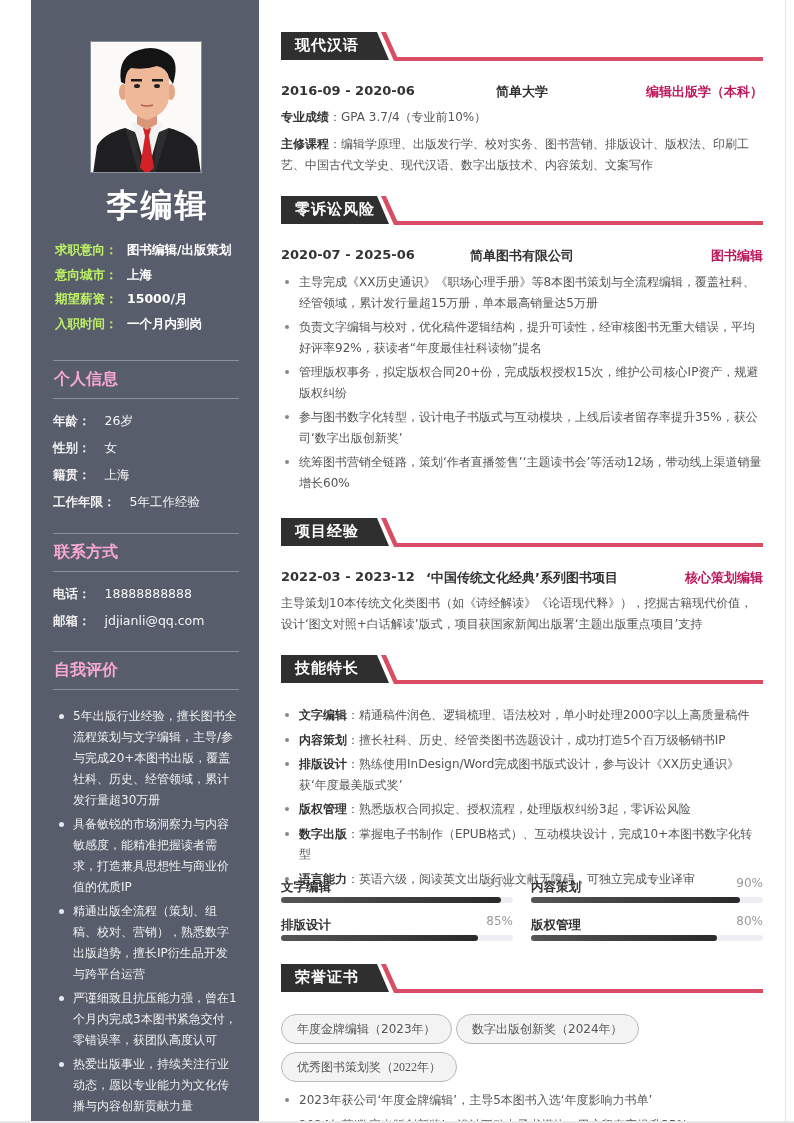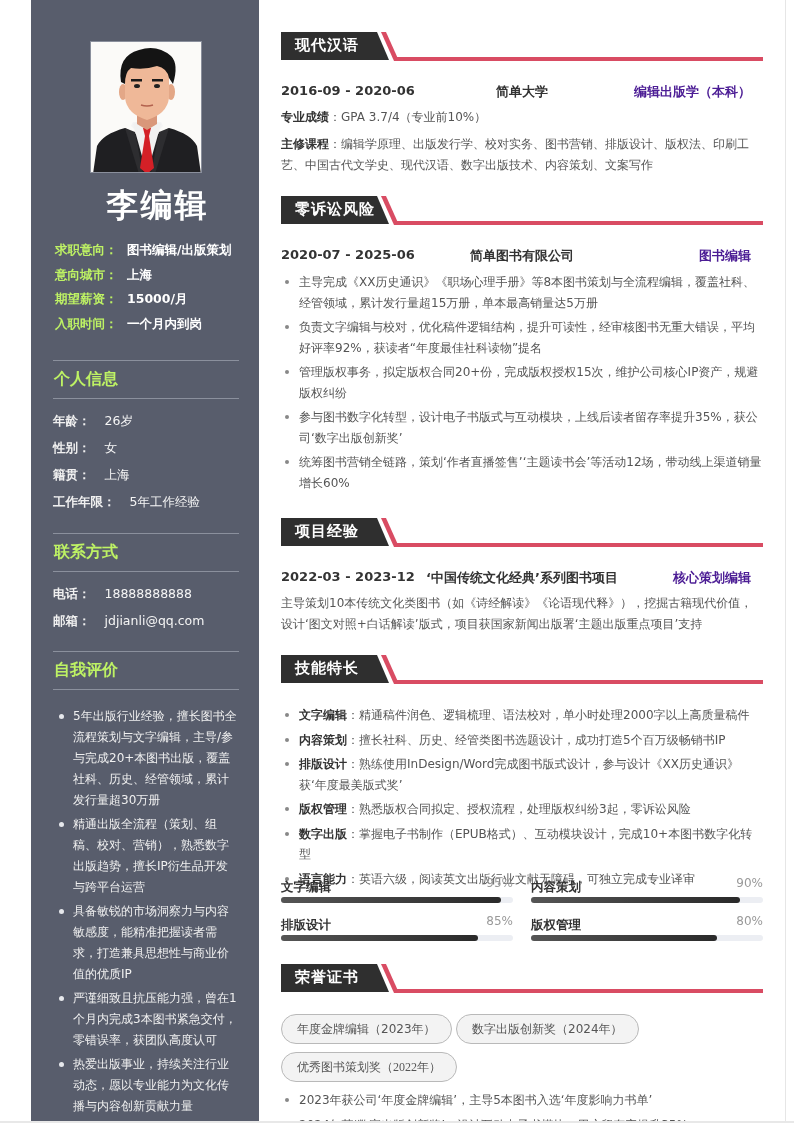--- a/index.html
+++ b/index.html
@@ -14,38 +14,38 @@
   .sidebar { position: absolute; left: 31px; top: 0; width: 228px; height: 1123px; background: #585d6c; color: #fff; }
   .photo { position: absolute; left: 59px; top: 41px; width: 112px; height: 132px; background: #fafafa; border: 1px solid #8a8f9c; overflow: hidden; }
   .name { position: absolute; left: 0; top: 184px; width: 253px; text-align: center; font-size: 32px; font-weight: bold; color: #fff; letter-spacing: 2px; }
   .intent { position: absolute; left: 24px; top: 238px; width: 200px; }
   .intent-row { display: flex; font-size: 12.5px; line-height: 24.5px; font-weight: bold; }
   .intent-row .k { width: 72px; color: #bef264; }
   .intent-row .v { color: #fff; }
 
   .side-sec { position: absolute; left: 22px; width: 186px; }
   .side-hr { height: 1px; background: #8b909d; width: 186px; }
-  .side-title { font-size: 16px; font-weight: bold; color: #bef264; padding: 8px 0 8px 1px; }
+  .side-title { font-size: 16px; font-weight: bold; color: #f9a8d4; padding: 8px 0 8px 1px; }
   .kv { display: flex; font-size: 12.5px; line-height: 27px; color: #fff; }
   .kv .k { color: #f0f0f0; margin-right: 14px; font-weight: bold; }
   .kv .v { color: #f5f5f5; }
 
   .eval { list-style: none; font-size: 12px; line-height: 21px; color: #f0f0f0; padding-left: 20px; padding-right: 0; }
   .eval li { position: relative; margin-bottom: 3px; }
   .eval li::before { content: ""; position: absolute; left: -14px; top: 8px; width: 5px; height: 5px; border-radius: 50%; background: #e6e8ec; }
   .sec-head { position: absolute; left: 281px; width: 482px; height: 32px; }
   .sec-tab { position: absolute; left: 0; top: 3px; height: 28px; width: 110px; background: #2f2f2f; clip-path: polygon(0 0, 96px 0, 108px 100%, 0 100%); }
   .sec-tab span { position: absolute; left: 14px; top: 4px; font-size: 15px; font-weight: bold; color: #fff; letter-spacing: 1px; }
   .sec-slash { position: absolute; left: 100px; top: 3px; width: 18px; height: 29px; background: #d94c63; clip-path: polygon(0 0, 5px 0, 18px 100%, 13px 100%); }
   .sec-line { position: absolute; left: 113px; top: 28px; width: 369px; height: 4px; background: #d94c63; }
 
   .row3 { position: absolute; left: 281px; width: 482px; height: 20px; font-size: 13px; font-weight: bold; color: #333; }
   .row3 .c1 { position: absolute; left: 0; top: 0; }
   .row3 .c2 { position: absolute; left: 0; right: 0; top: 0; text-align: center; }
-  .row3 .c3 { position: absolute; right: 12px; top: 0; color: #4c1d95; }
+  .row3 .c3 { position: absolute; right: 0; top: 0; color: #be185d; }
 
   .txt { position: absolute; left: 281px; width: 482px; font-size: 12px; line-height: 21px; color: #555; }
   .txt b { color: #333; font-weight: bold; }
 
   .blist { position: absolute; left: 281px; width: 482px; list-style: none; font-size: 12px; line-height: 20.5px; color: #555; padding-left: 18px; }
   .blist li { position: relative; margin-bottom: 4px; }
   .blist li::before { content: ""; position: absolute; left: -14px; top: 8px; width: 4px; height: 4px; border-radius: 50%; background: #888; }
   .blist li b { color: #333; }
 
   .skills { position: absolute; left: 281px; top: 876px; width: 482px; }
@@ -153,22 +153,22 @@
           <span class="v">jdjianli@qq.com</span>
         </div>
     </div>
 
     <div class="side-sec" style="top:651px;">
       <div class="side-hr"></div>
       <div class="side-title">自我评价</div>
       <div class="side-hr" style="margin-bottom:16px;"></div>
       <ul class="eval">
         <li>5年出版行业经验，擅长图书全流程策划与文字编辑，主导/参与完成20+本图书出版，覆盖社科、历史、经管领域，累计发行量超30万册</li>
+        <li>具备敏锐的市场洞察力与内容敏感度，能精准把握读者需求，打造兼具思想性与商业价值的优质IP</li>
         <li>精通出版全流程（策划、组稿、校对、营销），熟悉数字出版趋势，擅长IP衍生品开发与跨平台运营</li>
-        <li>具备敏锐的市场洞察力与内容敏感度，能精准把握读者需求，打造兼具思想性与商业价值的优质IP</li>
         <li>严谨细致且抗压能力强，曾在1个月内完成3本图书紧急交付，零错误率，获团队高度认可</li>
         <li>热爱出版事业，持续关注行业动态，愿以专业能力为文化传播与内容创新贡献力量</li>
       </ul>
     </div>
   </aside>
 
   <div class="sec-head" style="top:29px;">
     <div class="sec-tab">
         <span>现代汉语</span>
       </div>

